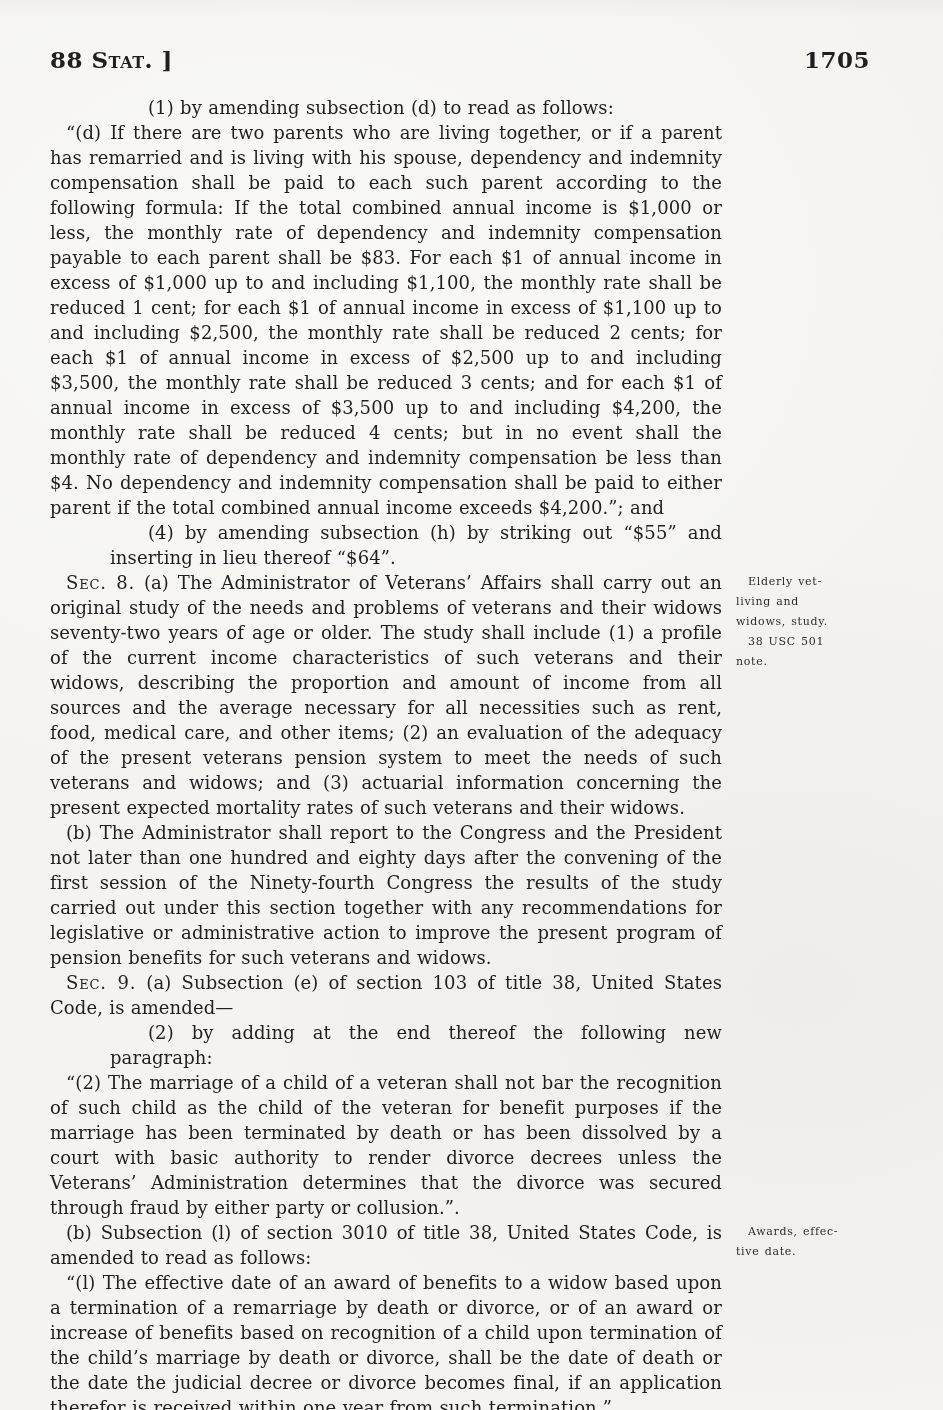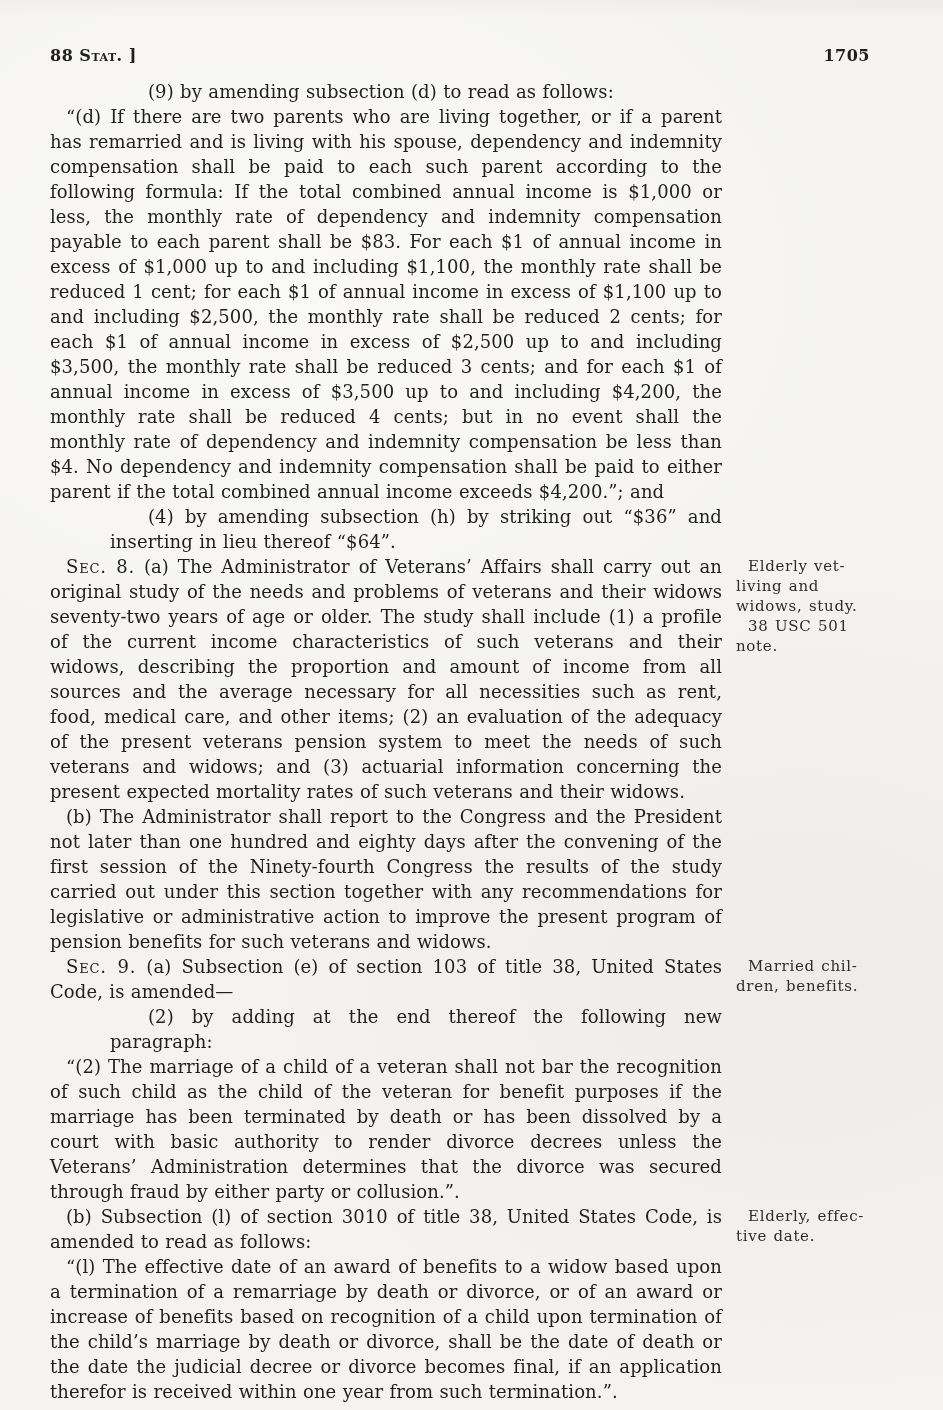--- a/index.html
+++ b/index.html
@@ -20,23 +20,23 @@
     font-family: "DejaVu Serif", "Liberation Serif", serif;
     overflow: hidden;
     box-sizing: border-box;
     padding: 46px 0 0 50px;
   }
   .header {
     position: relative;
     width: 820px;
     display: flex;
     align-items: baseline;
-    font-size: 16px;
+    font-size: 23px;
     font-weight: bold;
-    margin-bottom: 14px;
+    margin-bottom: 22px;
   }
   .header .stat {
     font-variant-caps: small-caps;
     letter-spacing: 0.5px;
     white-space: pre;
   }
   .header .law-title {
     margin-left: 58px;
     letter-spacing: 0.6px;
     white-space: pre;
@@ -65,21 +65,21 @@
   }
   .para .sc {
     font-variant-caps: small-caps;
     letter-spacing: 0.8px;
   }
   .margin-note {
     position: absolute;
     left: 686px;
     top: 2px;
     width: 205px;
-    font-size: 15px;
+    font-size: 11px;
     line-height: 20px;
     letter-spacing: 0.7px;
     text-align: left;
     text-indent: 0;
     word-spacing: 1px;
     color: #2d2d2d;
   }
   .margin-note .nline { text-indent: 0; }
   .margin-note .nline.ind { text-indent: 12px; }
 </style>
@@ -88,54 +88,50 @@
 
 <div class="page">
 
   <div class="header">
     <span class="stat">88 Stat. ]</span>
     <span class="page-num">1705</span>
   </div>
 
   <div class="content">
 
-    <p class="para item"><span>(9) by amending subsection (d) to read as follows:</span></p>
+    <p class="para item"><span>(1) by amending subsection (d) to read as follows:</span></p>
 
     <p class="para"><span>“(d) If there are two parents who are living together, or if a parent has remarried and is living with his spouse, dependency and indemnity compensation shall be paid to each such parent according to the following formula: If the total combined annual income is $1,000 or less, the monthly rate of dependency and indemnity compensation payable to each parent shall be $83. For each $1 of annual income in excess of $1,000 up to and including $1,100, the monthly rate shall be reduced 1 cent; for each $1 of annual income in excess of $1,100 up to and including $2,500, the monthly rate shall be reduced 2 cents; for each $1 of annual income in excess of $2,500 up to and including $3,500, the monthly rate shall be reduced 3 cents; and for each $1 of annual income in excess of $3,500 up to and including $4,200, the monthly rate shall be reduced 4 cents; but in no event shall the monthly rate of dependency and indemnity compensation be less than $4. No dependency and indemnity compensation shall be paid to either parent if the total combined annual income exceeds $4,200.”; and</span></p>
 
-    <p class="para item"><span>(4) by amending subsection (h) by striking out “$36” and inserting in lieu thereof “$64”.</span></p>
+    <p class="para item"><span>(4) by amending subsection (h) by striking out “$55” and inserting in lieu thereof “$64”.</span></p>
 
     <p class="para"><span class="sc">Sec. 8.</span><span> (a) The Administrator of Veterans’ Affairs shall carry out an original study of the needs and problems of veterans and their widows seventy-two years of age or older. The study shall include (1) a profile of the current income characteristics of such veterans and their widows, describing the proportion and amount of income from all sources and the average necessary for all necessities such as rent, food, medical care, and other items; (2) an evaluation of the adequacy of the present veterans pension system to meet the needs of such veterans and widows; and (3) actuarial information concerning the present expected mortality rates of such veterans and their widows.</span>
       <span class="margin-note">
         <span class="nline ind" style="display:block">Elderly vet-</span>
         <span class="nline" style="display:block">living and</span>
         <span class="nline" style="display:block">widows, study.</span>
         <span class="nline ind" style="display:block">38 USC 501</span>
         <span class="nline" style="display:block">note.</span>
       </span>
     </p>
 
     <p class="para"><span>(b) The Administrator shall report to the Congress and the President not later than one hundred and eighty days after the convening of the first session of the Ninety-fourth Congress the results of the study carried out under this section together with any recommendations for legislative or administrative action to improve the present program of pension benefits for such veterans and widows.</span>
     </p>
 
     <p class="para"><span class="sc">Sec. 9.</span><span> (a) Subsection (e) of section 103 of title 38, United States Code, is amended—</span>
-      <span class="margin-note">
-        <span class="nline ind" style="display:block">Married chil-</span>
-        <span class="nline" style="display:block">dren, benefits.</span>
-      </span>
     </p>
 
 
     <p class="para item"><span>(2) by adding at the end thereof the following new paragraph:</span></p>
 
     <p class="para"><span>“(2) The marriage of a child of a veteran shall not bar the recognition of such child as the child of the veteran for benefit purposes if the marriage has been terminated by death or has been dissolved by a court with basic authority to render divorce decrees unless the Veterans’ Administration determines that the divorce was secured through fraud by either party or collusion.”.</span></p>
 
     <p class="para"><span>(b) Subsection (l) of section 3010 of title 38, United States Code, is amended to read as follows:</span>
       <span class="margin-note">
-        <span class="nline ind" style="display:block">Elderly, effec-</span>
+        <span class="nline ind" style="display:block">Awards, effec-</span>
         <span class="nline" style="display:block">tive date.</span>
       </span>
     </p>
 
     <p class="para"><span>“(l) The effective date of an award of benefits to a widow based upon a termination of a remarriage by death or divorce, or of an award or increase of benefits based on recognition of a child upon termination of the child’s marriage by death or divorce, shall be the date of death or the date the judicial decree or divorce becomes final, if an application therefor is received within one year from such termination.”.</span></p>
 
   </div>
 </div>
 
 </body></html>

